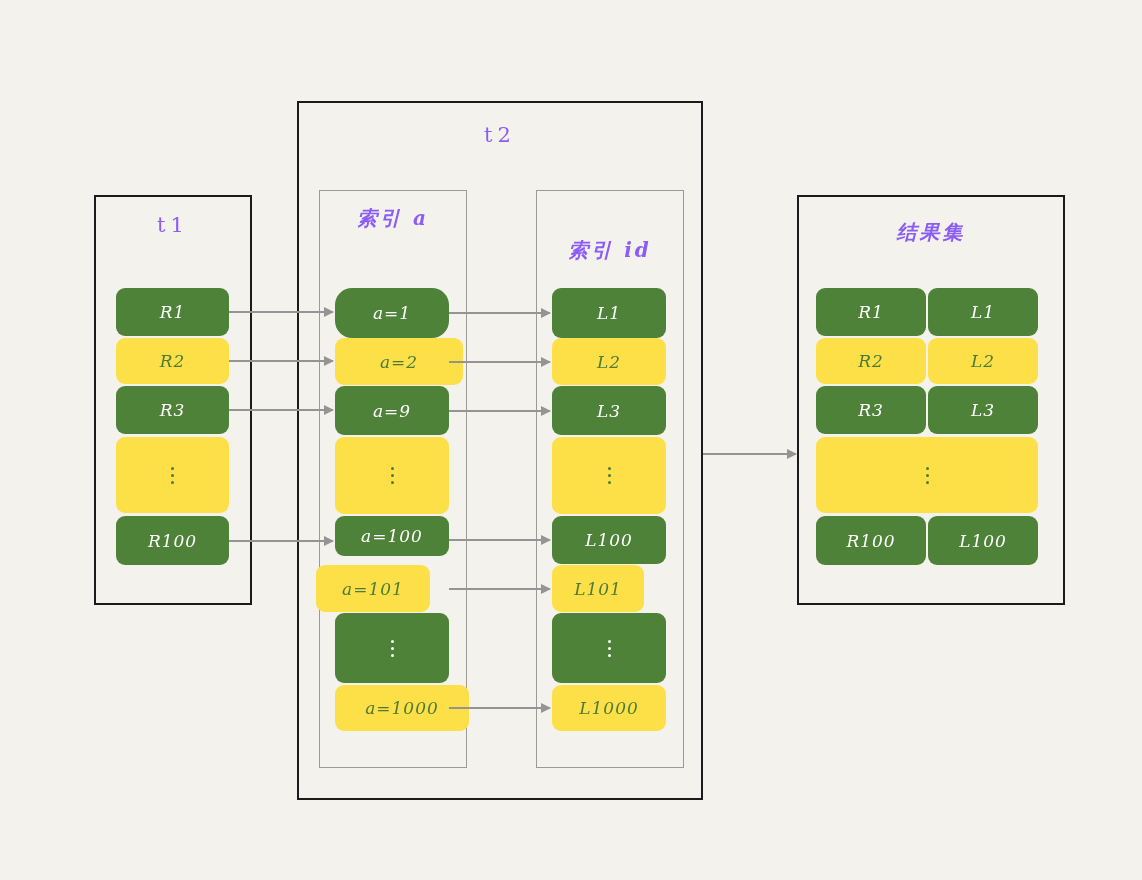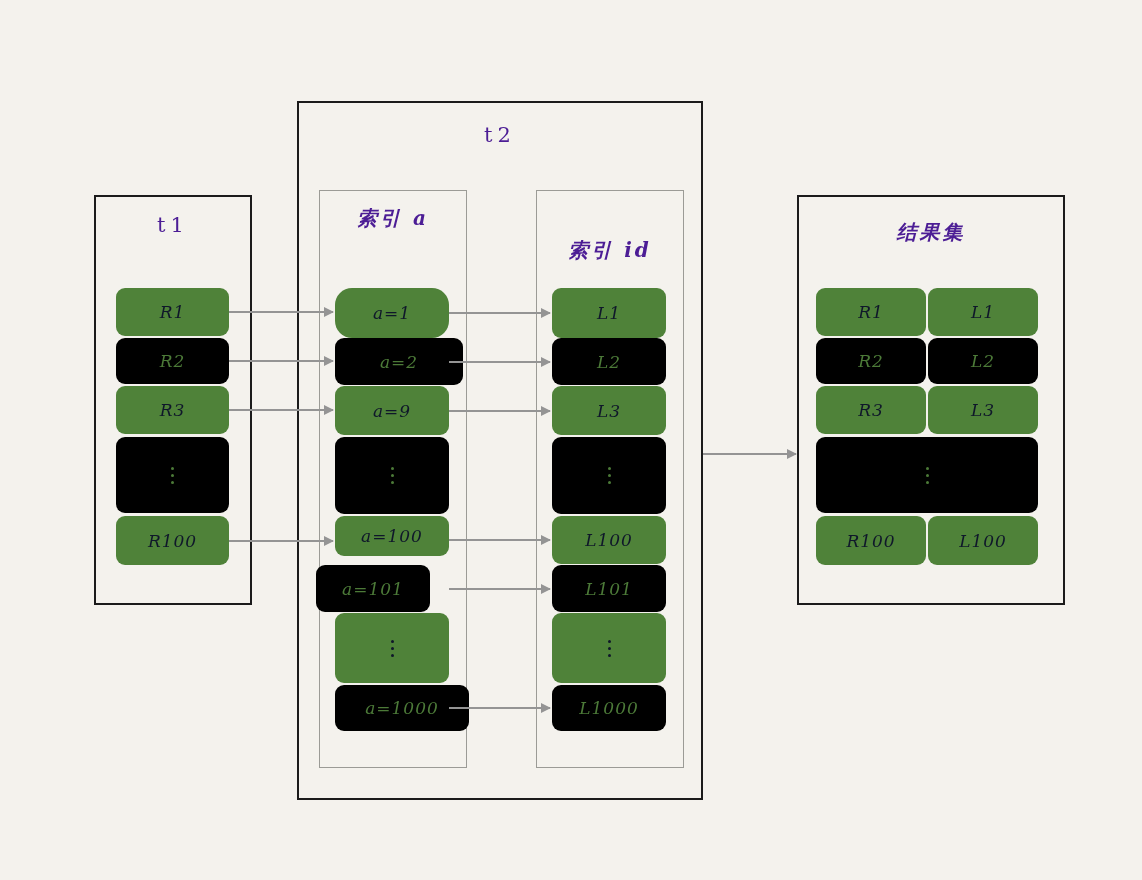--- a/index.html
+++ b/index.html
@@ -32,21 +32,21 @@
     border: 1.5px solid #9b9b96;
     box-sizing: border-box;
   }
 
   
   .box-title {
     position: absolute;
     width: 100%;
     text-align: center;
     font-family: "DejaVu Serif", serif;
-    color: #4c1d95;
+    color: #8b5cf6;
     letter-spacing: 2px;
     white-space: nowrap;
   }
   .title-latin {
     font-size: 21px;
     font-style: normal;
     letter-spacing: 5px;
   }
   .title-cjk {
     font-size: 20px;
@@ -62,22 +62,22 @@
     border-radius: 9px;
     display: flex;
     align-items: center;
     justify-content: center;
     font-family: "DejaVu Serif", serif;
     font-style: italic;
     font-size: 17px;
     letter-spacing: 1px;
     user-select: none;
   }
-  .cell.dark  { background: #4F8239; color: #0f172a; text-align: right; }
-  .cell.light { background: #000000; color: #4C7A38; }
+  .cell.dark  { background: #4F8239; color: #ffffff; text-align: right; }
+  .cell.light { background: #fde047; color: #4C7A38; }
 
   .dots {
     display: flex;
     flex-direction: column;
     align-items: center;
     justify-content: center;
     gap: 4px;
     height: 26px;
   }
   .dots i {
@@ -192,21 +192,21 @@
       <div class="cell light" style="left: 552px; top: 437px; width: 114px; height: 77px;">
         <span class="dots">
           <i></i>
           <i></i>
           <i></i>
         </span>
       </div>
       <div class="cell dark" style="left: 552px; top: 516px; width: 114px; height: 48px;">
         <span>L100</span>
       </div>
-      <div class="cell light" style="left: 552px; top: 565px; width: 114px; height: 47px;">
+      <div class="cell light" style="left: 552px; top: 565px; width: 92px; height: 47px;">
         <span>L101</span>
       </div>
       <div class="cell dark" style="left: 552px; top: 613px; width: 114px; height: 70px;">
         <span class="dots">
           <i></i>
           <i></i>
           <i></i>
         </span>
       </div>
       <div class="cell light" style="left: 552px; top: 685px; width: 114px; height: 46px;">

